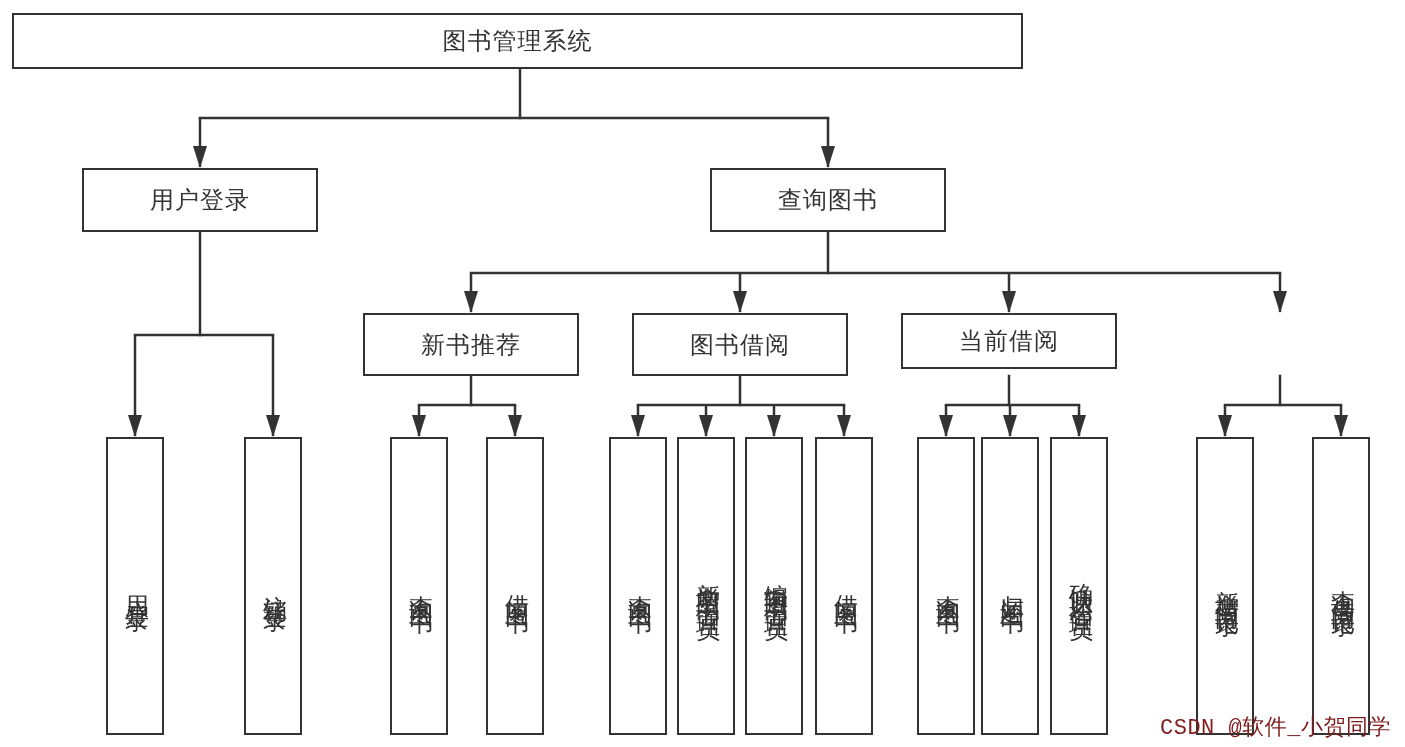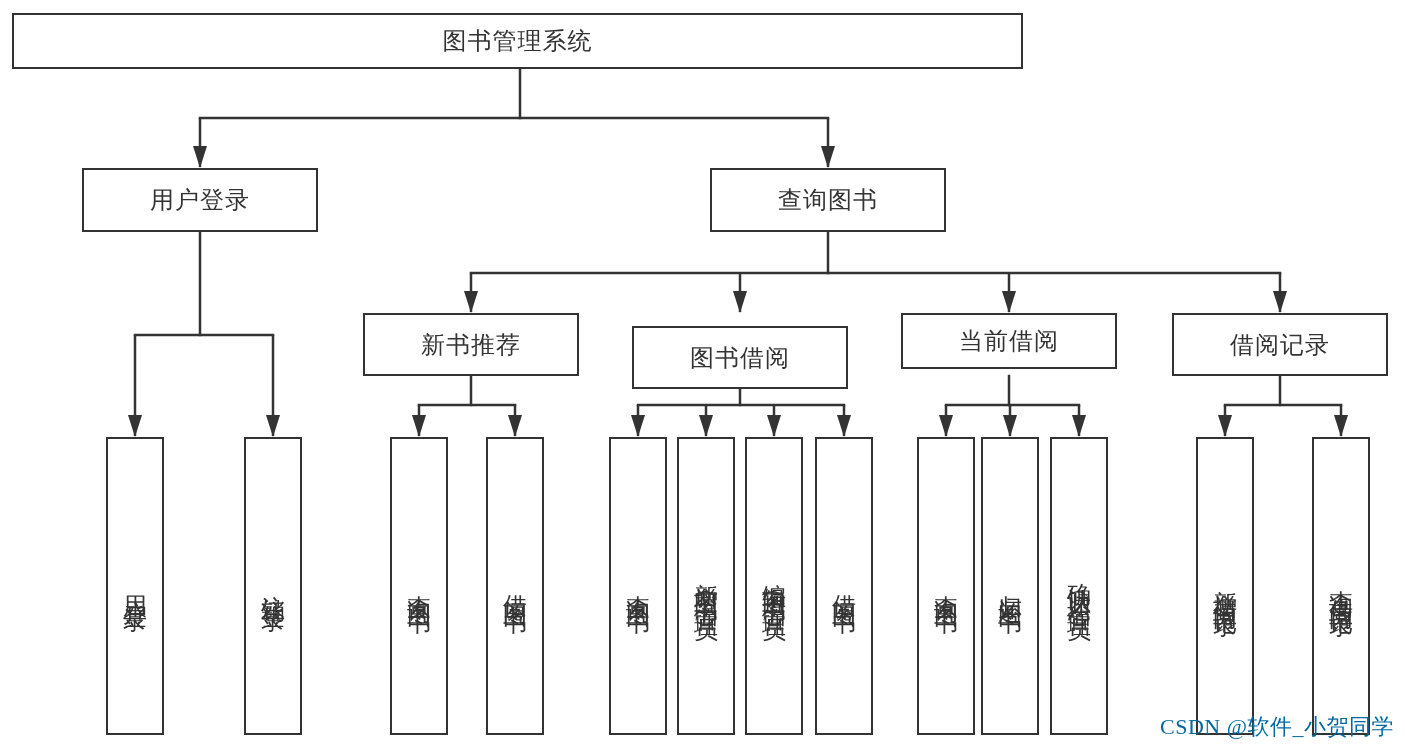--- a/index.html
+++ b/index.html
@@ -1,21 +1,21 @@
 <!DOCTYPE html>
 <html><head>
 <meta charset="utf-8">
 <style>
   html, body { margin: 0; padding: 0; background: #ffffff; }
   .canvas {
     position: relative;
     width: 1405px;
     height: 747px;
     background: #ffffff;
-    font-family: Liberation Serif, serif;
+    font-family: Liberation Mono, monospace;
     overflow: hidden;
   }
   svg.connectors {
     position: absolute;
     left: 0; top: 0;
     width: 1405px; height: 747px;
   }
   .node {
     position: absolute;
     box-sizing: border-box;
@@ -35,21 +35,21 @@
     letter-spacing: 5px;
     font-size: 24px;
     white-space: nowrap;
   }
   .watermark {
     position: absolute;
     left: 1160px;
     top: 712px;
     font-size: 22px;
     letter-spacing: 0.5px;
-    color: #0369a1;
+    color: #7f1d1d;
     white-space: nowrap;
   }
 </style>
 </head>
 <body>
 
 <div class="canvas">
 
   <svg class="connectors" viewBox="0 0 1405 747" xmlns="http://www.w3.org/2000/svg">
     <defs>
@@ -100,23 +100,22 @@
       <line x1="1341" y1="405" x2="1341" y2="436" marker-end="url(#arrow)"></line>
     </g>
   </svg>
 
   <div class="node" style="left:12px; top:13px; width:1011px; height:56px;">图书管理系统</div>
 
   <div class="node" style="left:82px; top:168px; width:236px; height:64px;">用户登录</div>
   <div class="node" style="left:710px; top:168px; width:236px; height:64px;">查询图书</div>
 
   <div class="node" style="left:363px; top:313px; width:216px; height:63px;">新书推荐</div>
-  <div class="node" style="left:632px; top:326px; width:216px; height:63px;">图书借阅</div>
+  <div class="node" style="left:632px; top:313px; width:216px; height:63px;">图书借阅</div>
   <div class="node" style="left:901px; top:313px; width:216px; height:56px;">当前借阅</div>
-  <div class="node" style="left:1172px; top:313px; width:216px; height:63px;">借阅记录</div>
 
   <div class="node vbox" style="left:106px; top:437px; width:58px; height:298px;">
     <span>用户登录</span>
   </div>
   <div class="node vbox" style="left:244px; top:437px; width:58px; height:298px;">
     <span>注销登录</span>
   </div>
 
   <div class="node vbox" style="left:390px; top:437px; width:58px; height:298px;">
     <span>查询图书</span>

